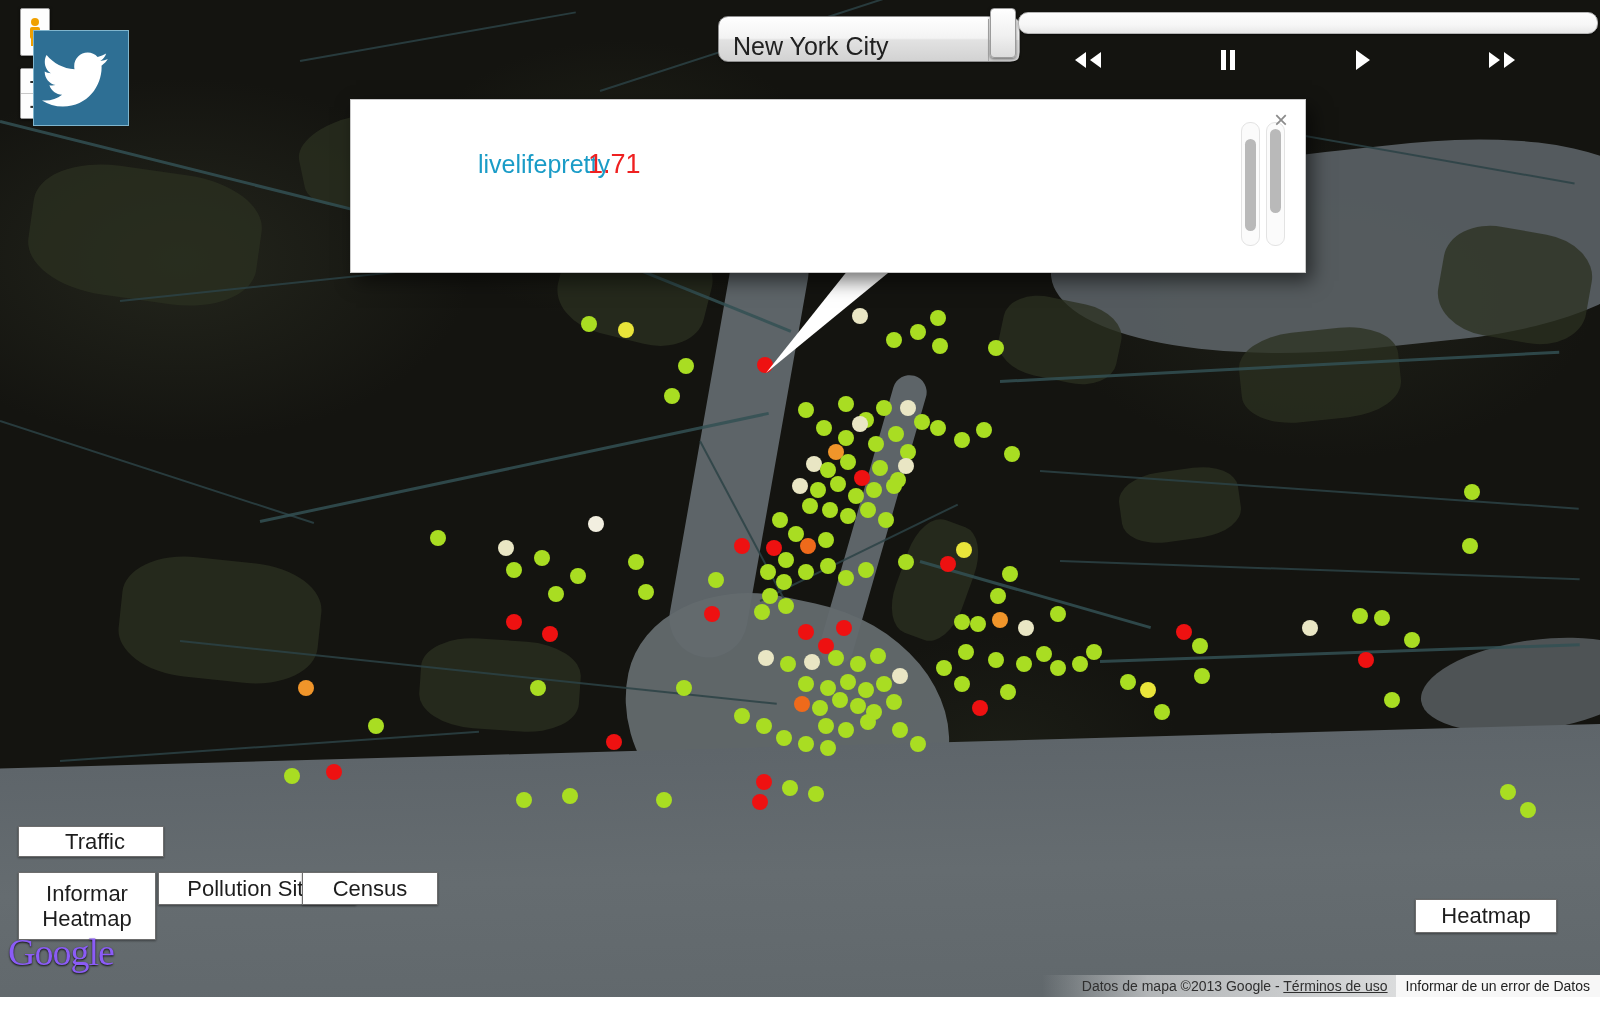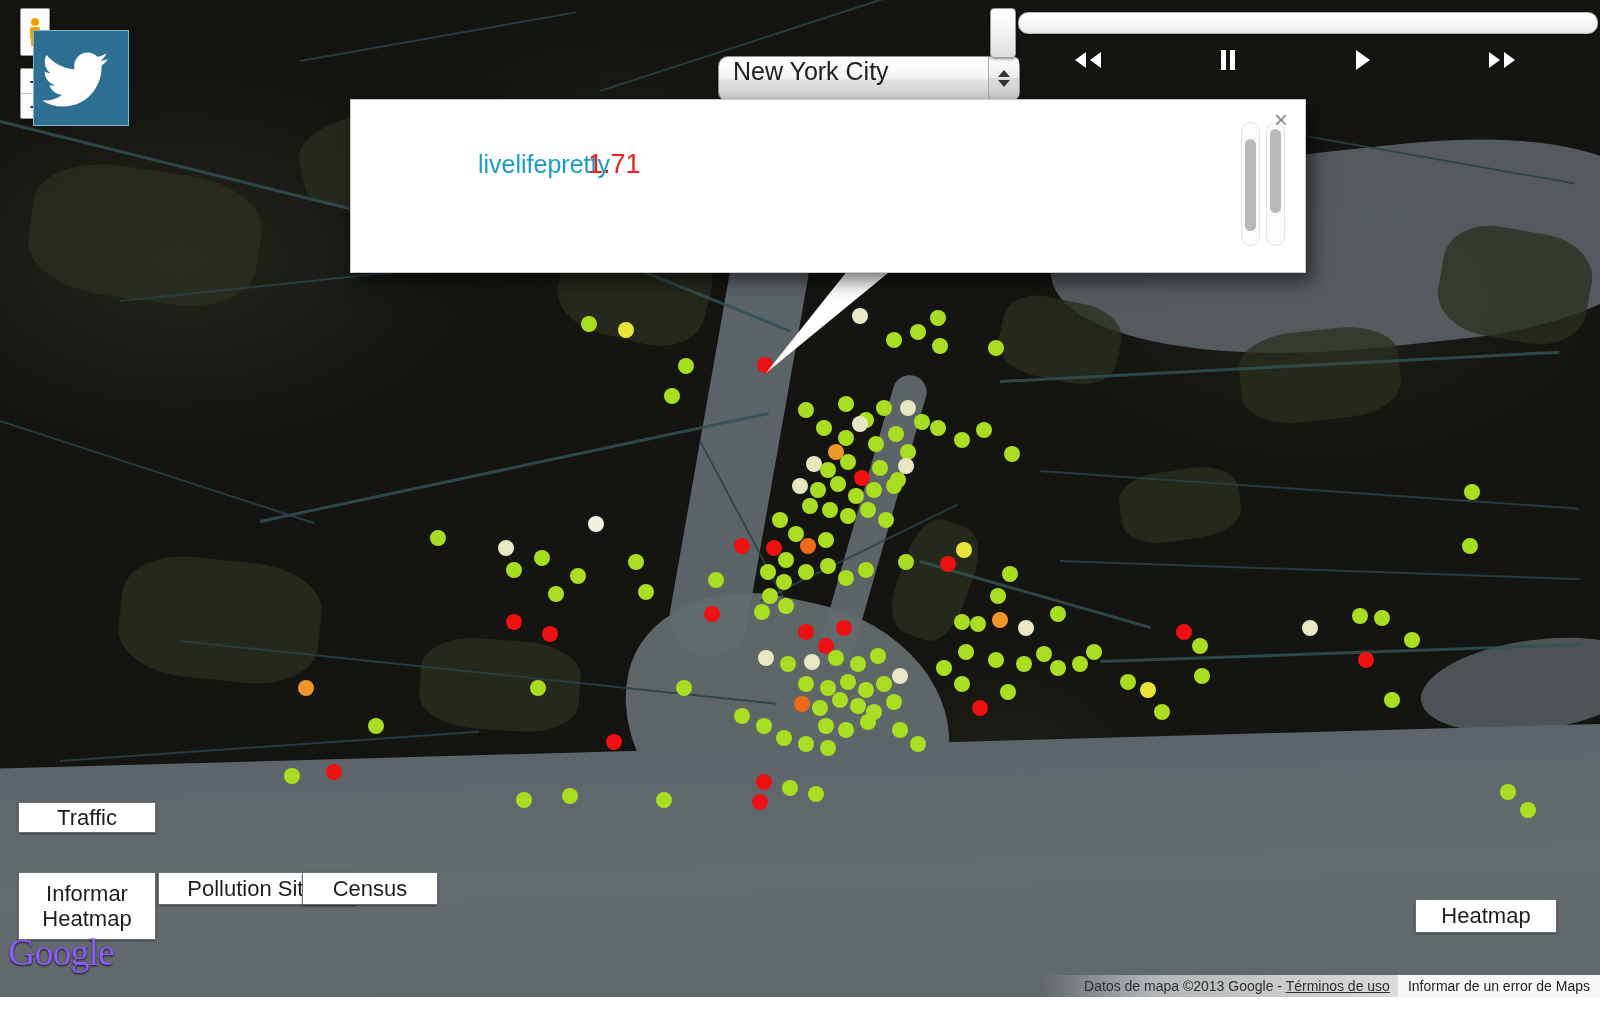--- a/index.html
+++ b/index.html
@@ -152,23 +152,22 @@
   
   #city-select {
     position: absolute;
     left: 718px; top: 16px;
     width: 300px; height: 44px;
     background: linear-gradient(180deg, #ffffff 0%, #f3f3f3 48%, #e2e2e2 52%, #d2d2d2 100%);
     border: 1px solid #8e8e8e;
     border-radius: 10px;
     box-shadow: 0 1px 2px rgba(0,0,0,.45);
     display: flex;
-    align-items: flex-start;
-    cursor: pointer;
-    margin-top: 40px;
+    align-items: flex-end;
+    cursor: pointer;
   }
   #city-select .label {
     flex: 1;
     padding-left: 14px;
     font-size: 25px;
     color: #202020;
     white-space: nowrap;
     overflow: hidden;
   }
   #city-stepper {
@@ -317,21 +316,21 @@
     font-size: 22px;
     display: flex;
     align-items: center;
     justify-content: center;
     text-align: center;
     cursor: pointer;
     box-shadow: 0 1px 2px rgba(0,0,0,.4);
     line-height: 1.15;
     font-family: "Liberation Sans", sans-serif;
   }
-  #btn-traffic      { left: 18px;   top: 802px; width: 136px; height: 29px; }
+  #btn-traffic      { left: 18px;   top: 826px; width: 136px; height: 29px; padding-left: 8px; }
   #btn-pollution-hm { left: 18px;   top: 872px; width: 136px; height: 66px; flex-direction: column; }
   #btn-pollution-st { left: 158px;  top: 872px; width: 196px; height: 31px; }
   #btn-census       { left: 302px;  top: 872px; width: 134px; height: 31px; }
   #btn-heatmap      { left: 1415px; top: 899px; width: 140px; height: 32px; }
 
   
   #google-logo {
     position: absolute;
     left: 8px; top: 930px;
     font-family: "Liberation Serif", serif;
@@ -676,18 +675,18 @@
   </div>
 
   <div class="map-btn" id="btn-pollution-st">Pollution Sites</div>
   <div class="map-btn" id="btn-census">Census</div>
   <div class="map-btn" id="btn-heatmap">Heatmap</div>
 
   <div id="google-logo">Google</div>
 
   <div id="attrib">
     <div id="attrib-text"><span>Datos de mapa ©2013 Google - </span><span class="attr-link">Términos de uso</span></div>
-    <div id="attrib-report">Informar de un error de Maps</div>
+    <div id="attrib-report">Informar de un error de Datos</div>
   </div>
 
   <div id="page-strip"></div>
 
 </div>
 
 </body></html>

